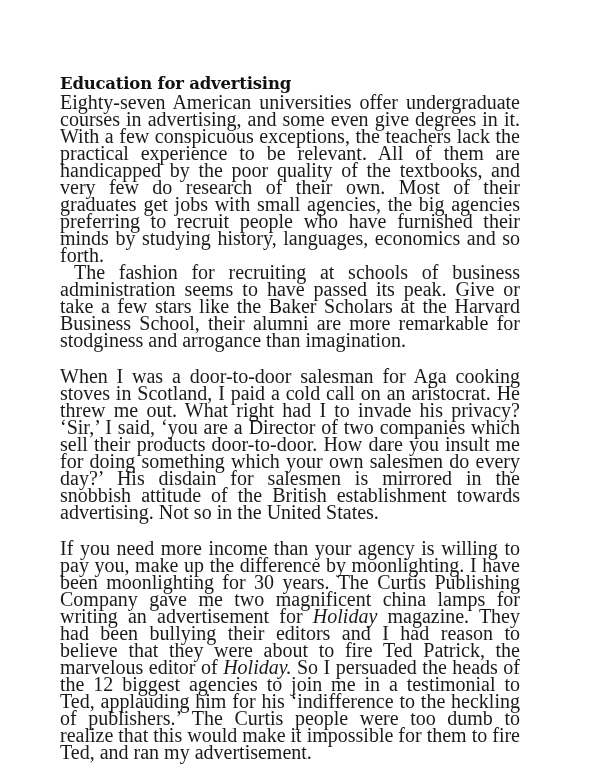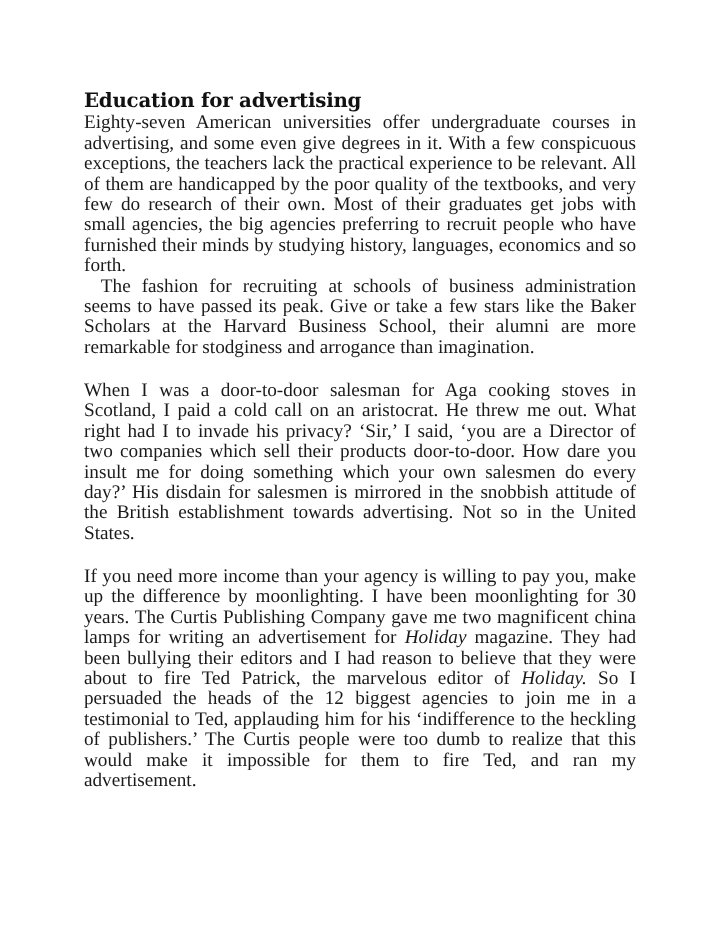--- a/index.html
+++ b/index.html
@@ -9,36 +9,36 @@
     }
     body {
       width: 600px;
       height: 776px;
       position: relative;
       overflow: hidden;
       color: #1a1a1a;
     }
     .page {
       position: absolute;
-      left: 70px;
+      left: 60px;
       top: 74px;
       width: 460px;
     }
     .section-heading {
       font-family: "DejaVu Serif", serif;
       font-weight: bold;
       font-size: 16.5px;
       line-height: 20px;
       margin: 0;
       color: #111111;
       letter-spacing: -0.2px;
     }
     .para {
       font-family: "Liberation Serif", serif;
-      font-size: 16px;
+      font-size: 20px;
       line-height: 17px;
       margin: 0;
       text-align: justify;
       text-align-last: left;
       hyphens: none;
     }
     .para.indent {
       text-indent: 14px;
     }
     .section {

